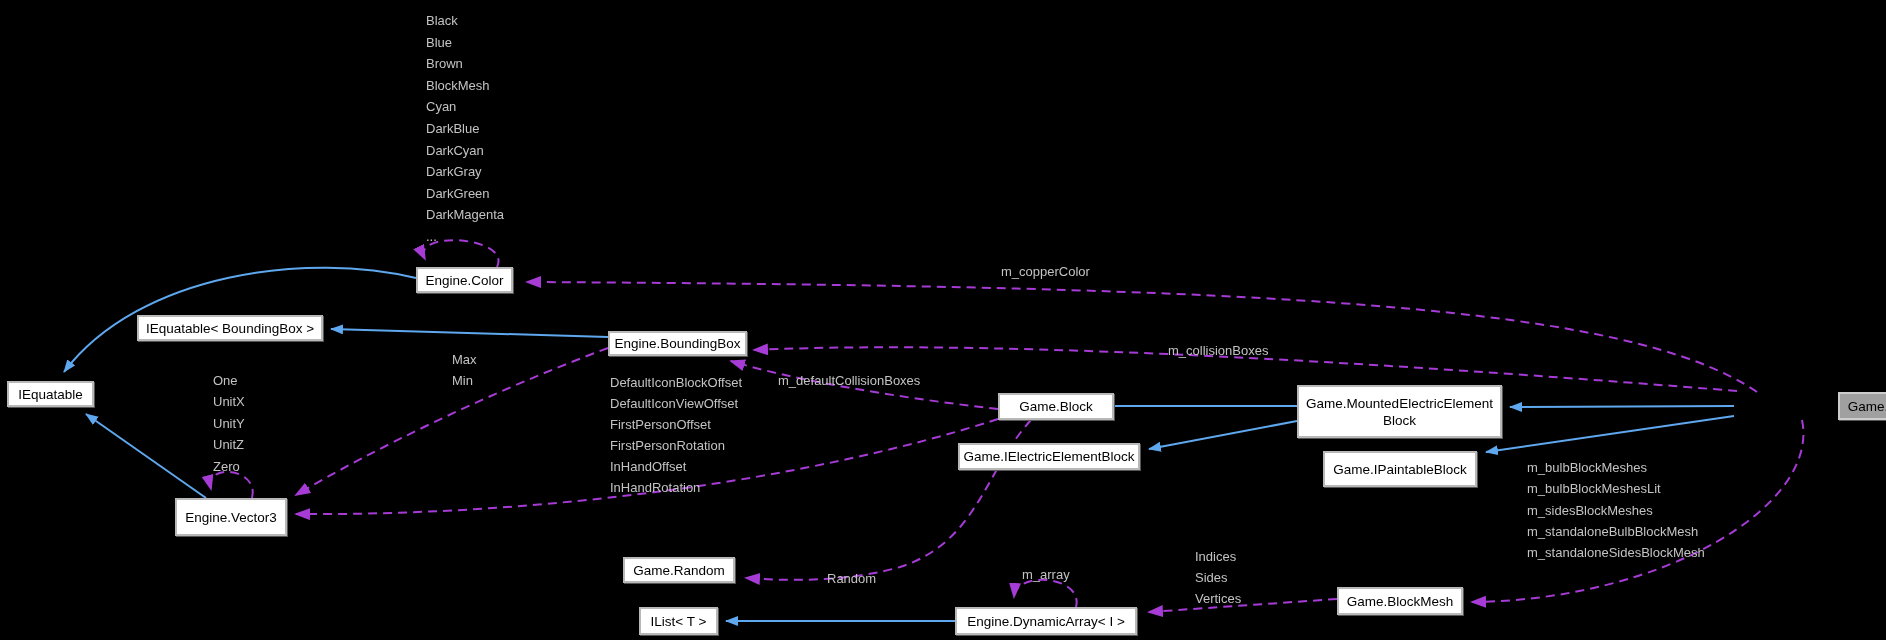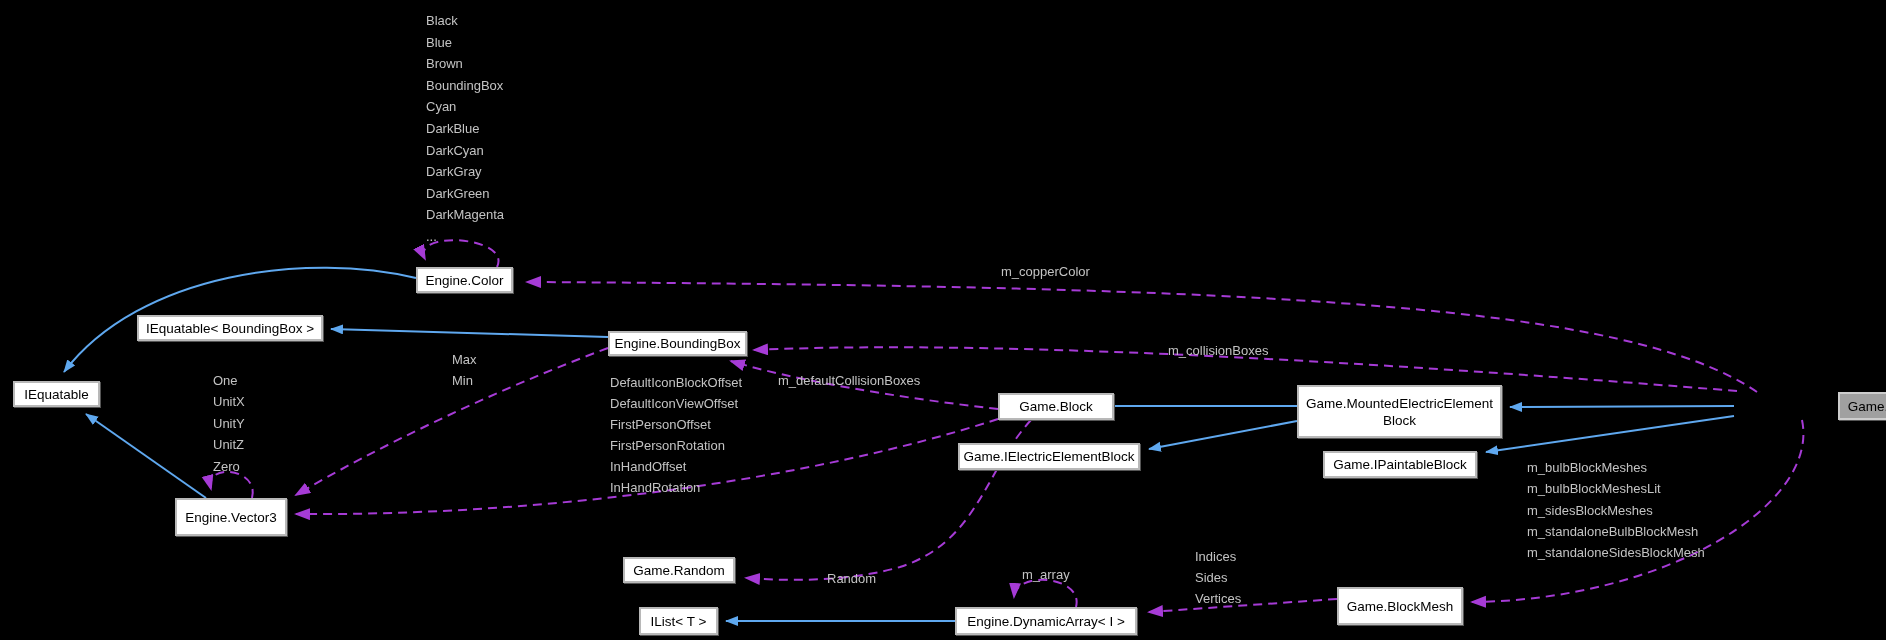--- a/index.html
+++ b/index.html
@@ -77,40 +77,40 @@
   <path class="e-usage" marker-end="url(#arrow-purple)" d="M 252 498 C 260 468, 204 462, 211 489"></path>
   <path class="e-usage" marker-end="url(#arrow-purple)" d="M 1031 420 C 985 470, 978 542, 900 567 C 855 580, 800 582, 746 578"></path>
   <path class="e-usage" marker-end="url(#arrow-purple)" d="M 1337 599 L 1149 612"></path>
   <path class="e-usage" marker-end="url(#arrow-purple)" d="M 1076 607 C 1084 576, 1016 570, 1014 597"></path>
   <path class="e-usage" marker-end="url(#arrow-purple)" d="M 1802 420 C 1820 505, 1665 600, 1472 602"></path>
 </svg>
 
 <div id="nodes">
     <div class="node" style="left: 416px; top: 267px; width: 97px; height: 26px;">Engine.Color</div>
     <div class="node" style="left: 137px; top: 315px; width: 186px; height: 26px;">IEquatable&lt; BoundingBox &gt;</div>
-    <div class="node" style="left: 13px; top: 381px; width: 87px; height: 26px;">IEquatable</div>
+    <div class="node" style="left: 7px; top: 381px; width: 87px; height: 26px;">IEquatable</div>
     <div class="node" style="left: 608px; top: 331px; width: 139px; height: 25px;">Engine.BoundingBox</div>
     <div class="node" style="left: 175px; top: 498px; width: 112px; height: 38px;">Engine.Vector3</div>
     <div class="node" style="left: 998px; top: 393px; width: 116px; height: 27px;">Game.Block</div>
     <div class="node" style="left: 958px; top: 443px; width: 182px; height: 27px;">Game.IElectricElementBlock</div>
     <div class="node" style="left: 1297px; top: 385px; width: 205px; height: 53px;">Game.MountedElectricElement
 Block</div>
-    <div class="node" style="left: 1323px; top: 451px; width: 154px; height: 27px;">Game.IPaintableBlock</div>
+    <div class="node" style="left: 1323px; top: 451px; width: 154px; height: 36px;">Game.IPaintableBlock</div>
     <div class="node highlight" style="left: 1838px; top: 392px; width: 148px; height: 28px;">Game.LightbulbBlock</div>
     <div class="node" style="left: 623px; top: 557px; width: 112px; height: 26px;">Game.Random</div>
     <div class="node" style="left: 639px; top: 607px; width: 79px; height: 28px;">IList&lt; T &gt;</div>
     <div class="node" style="left: 955px; top: 607px; width: 182px; height: 28px;">Engine.DynamicArray&lt; I &gt;</div>
-    <div class="node" style="left: 1337px; top: 587px; width: 126px; height: 38px;">Game.BlockMesh</div>
+    <div class="node" style="left: 1337px; top: 587px; width: 126px; height: 28px;">Game.BlockMesh</div>
   </div>
 <div id="labels">
     <div class="labels" style="left: 426px; top: 10px;">
       <div class="edge-label" style="line-height: 21.6px;">Black</div>
       <div class="edge-label" style="line-height: 21.6px;">Blue</div>
       <div class="edge-label" style="line-height: 21.6px;">Brown</div>
-      <div class="edge-label" style="line-height: 21.6px;">BoundingBox</div>
+      <div class="edge-label" style="line-height: 21.6px;">BlockMesh</div>
       <div class="edge-label" style="line-height: 21.6px;">Cyan</div>
       <div class="edge-label" style="line-height: 21.6px;">DarkBlue</div>
       <div class="edge-label" style="line-height: 21.6px;">DarkCyan</div>
       <div class="edge-label" style="line-height: 21.6px;">DarkGray</div>
       <div class="edge-label" style="line-height: 21.6px;">DarkGreen</div>
       <div class="edge-label" style="line-height: 21.6px;">DarkMagenta</div>
       <div class="edge-label" style="line-height: 21.6px;">...</div>
     </div>
     <div class="labels" style="left: 213px; top: 370px;">
       <div class="edge-label" style="line-height: 21.4px;">One</div>

